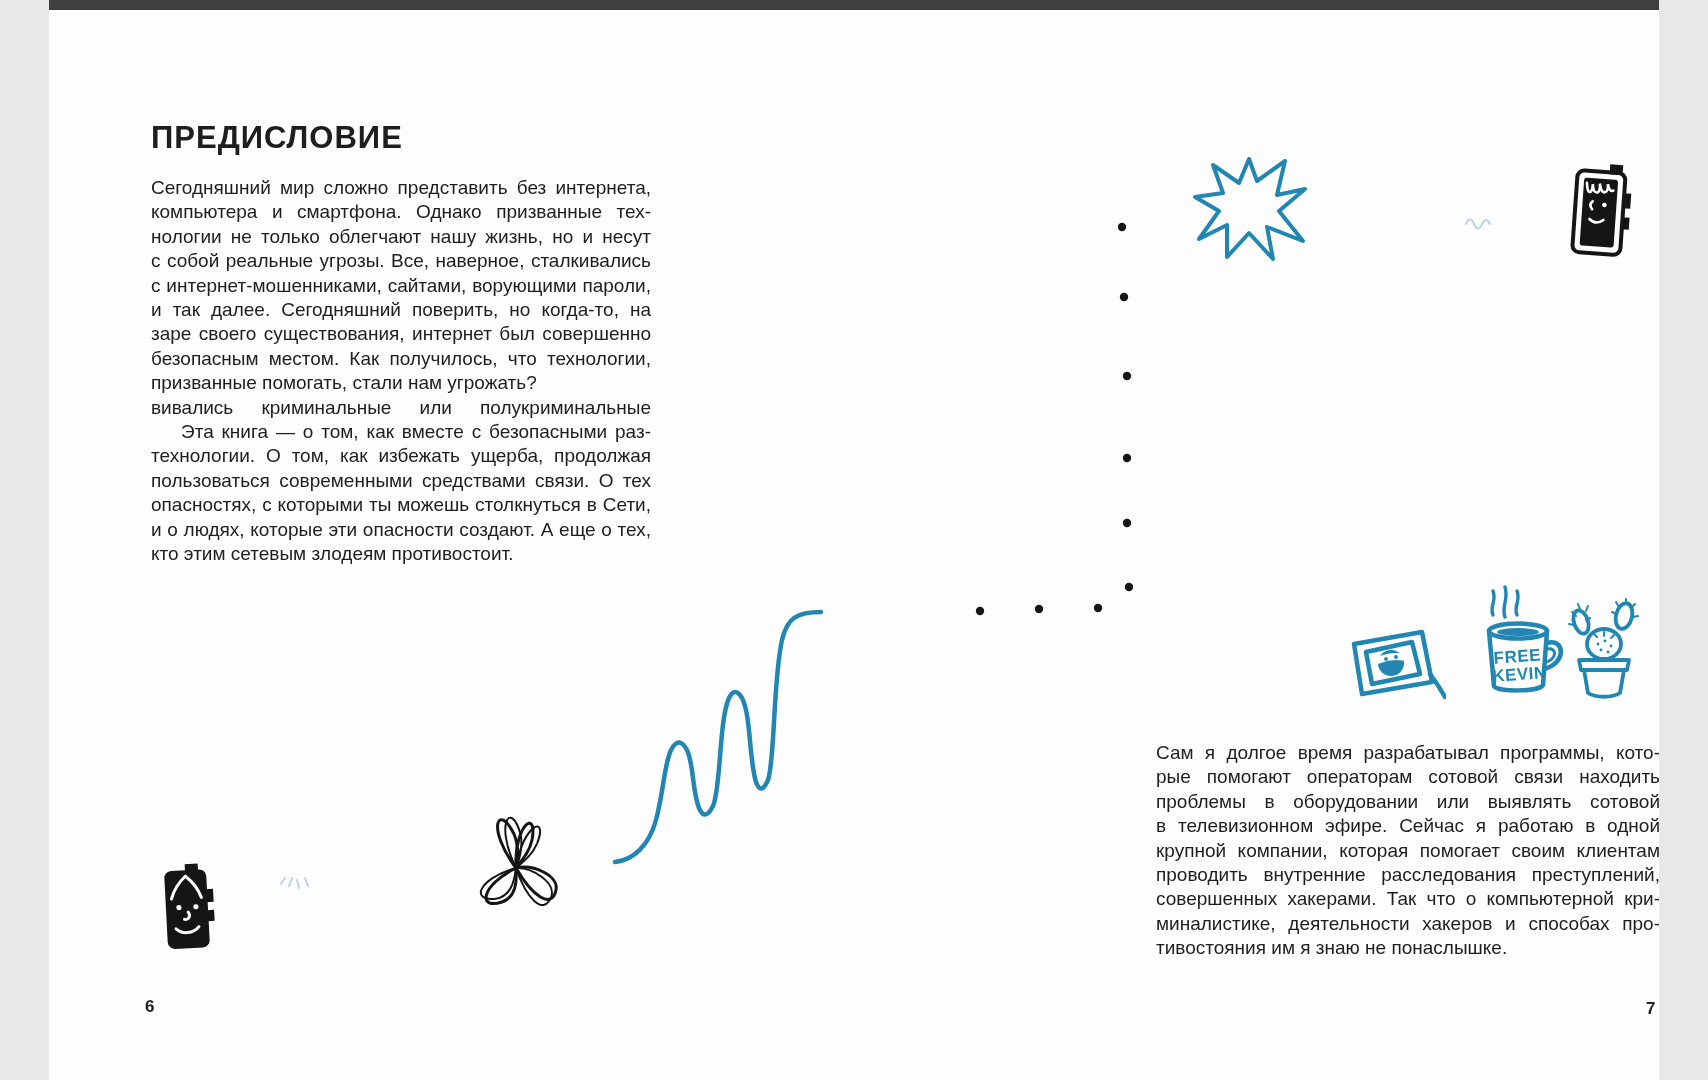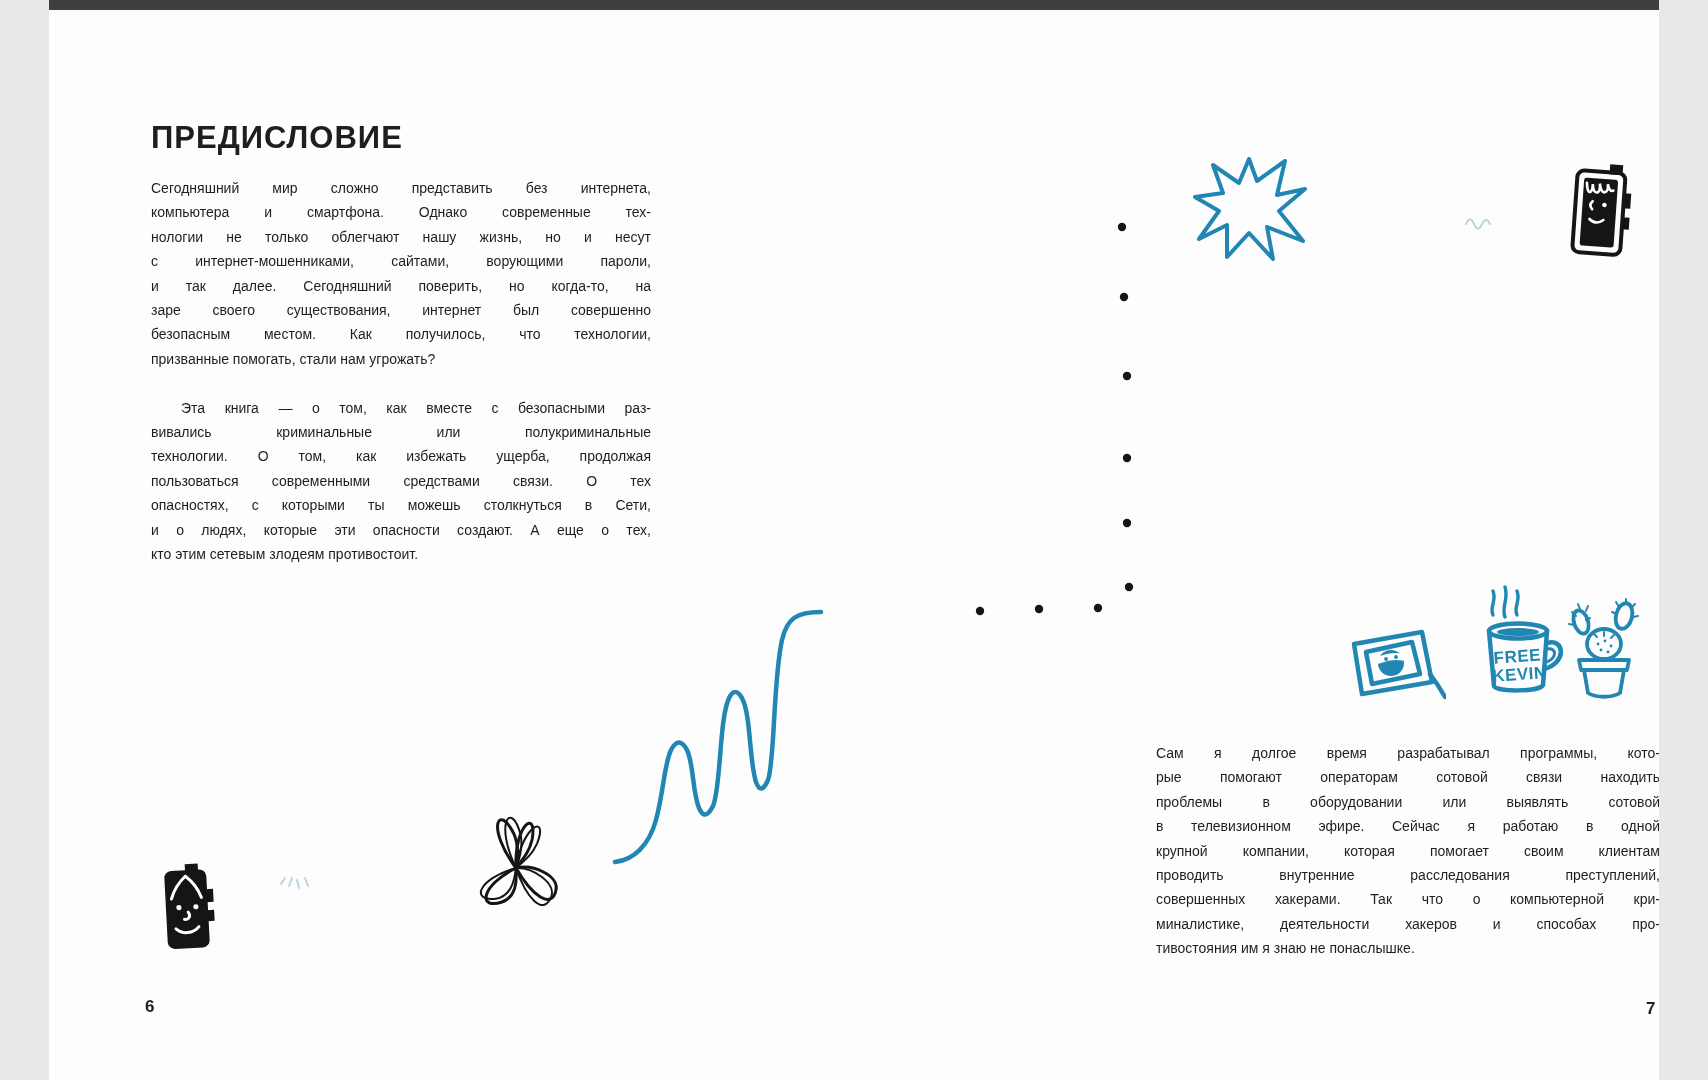--- a/index.html
+++ b/index.html
@@ -7,21 +7,21 @@
     position:relative;width:1610px;height:1080px;margin:0 auto;
     background:var(--bg,#fdfdfd);overflow:hidden;
     font-family:"Liberation Sans","DejaVu Sans",sans-serif;
     color:var(--ink,#1e1e1e);
   }
   .scan-bar{position:absolute;left:0;top:0;width:100%;height:10px;background:#3f3f3f;}
   h1.title{
     position:absolute;left:102px;top:120px;margin:0;
     font-size:31px;font-weight:bold;letter-spacing:1px;color:var(--ink);
   }
-  .textblock{position:absolute;font-size:14px;line-height:24.4px;color:var(--ink);}
+  .textblock{position:absolute;font-size:19px;line-height:24.4px;color:var(--ink);}
   .tb-left-1{left:102px;top:176px;width:500px;}
   .tb-left-2{left:102px;top:395.6px;width:500px;}
   .tb-right{left:1107px;top:741px;width:504px;}
   .line{text-align:justify;text-align-last:justify;}
   .line.last{text-align-last:left;}
   .line.indent{padding-left:30px;}
   .pagenum{position:absolute;font-size:17px;font-weight:bold;color:#222;}
   .pagenum.pn-left{left:96px;top:997px;}
   .pagenum.pn-right{left:1597px;top:999px;}
   svg.doodle{position:absolute;display:block;}
@@ -34,32 +34,33 @@
 <body>
 
 <div class="spread">
 
   <div class="scan-bar"></div>
 
   <h1 class="title">ПРЕДИСЛОВИЕ</h1>
 
   <div class="textblock tb-left-1">
       <div class="line">Сегодняшний мир сложно представить без интернета,</div>
-      <div class="line">компьютера и смартфона. Однако современные тех-</div>
+      <div class="line">компьютера и смартфона. Однако призванные тех-</div>
       <div class="line">нологии не только облегчают нашу жизнь, но и несут</div>
+      <div class="line">с собой реальные угрозы. Все, наверное, сталкивались</div>
       <div class="line">с интернет-мошенниками, сайтами, ворующими пароли,</div>
       <div class="line">и так далее. Сегодняшний поверить, но когда-то, на</div>
       <div class="line">заре своего существования, интернет был совершенно</div>
       <div class="line">безопасным местом. Как получилось, что технологии,</div>
       <div class="line last">призванные помогать, стали нам угрожать?</div>
     </div>
 
   <div class="textblock tb-left-2">
+      <div class="line">вивались криминальные или полукриминальные</div>
       <div class="line indent">Эта книга — о том, как вместе с безопасными раз-</div>
-      <div class="line">вивались криминальные или полукриминальные</div>
       <div class="line">технологии. О том, как избежать ущерба, продолжая</div>
       <div class="line">пользоваться современными средствами связи. О тех</div>
       <div class="line">опасностях, с которыми ты можешь столкнуться в Сети,</div>
       <div class="line">и о людях, которые эти опасности создают. А еще о тех,</div>
       <div class="line last">кто этим сетевым злодеям противостоит.</div>
     </div>
 
   <div class="pagenum pn-left">6</div>
 
   <div class="textblock tb-right">

